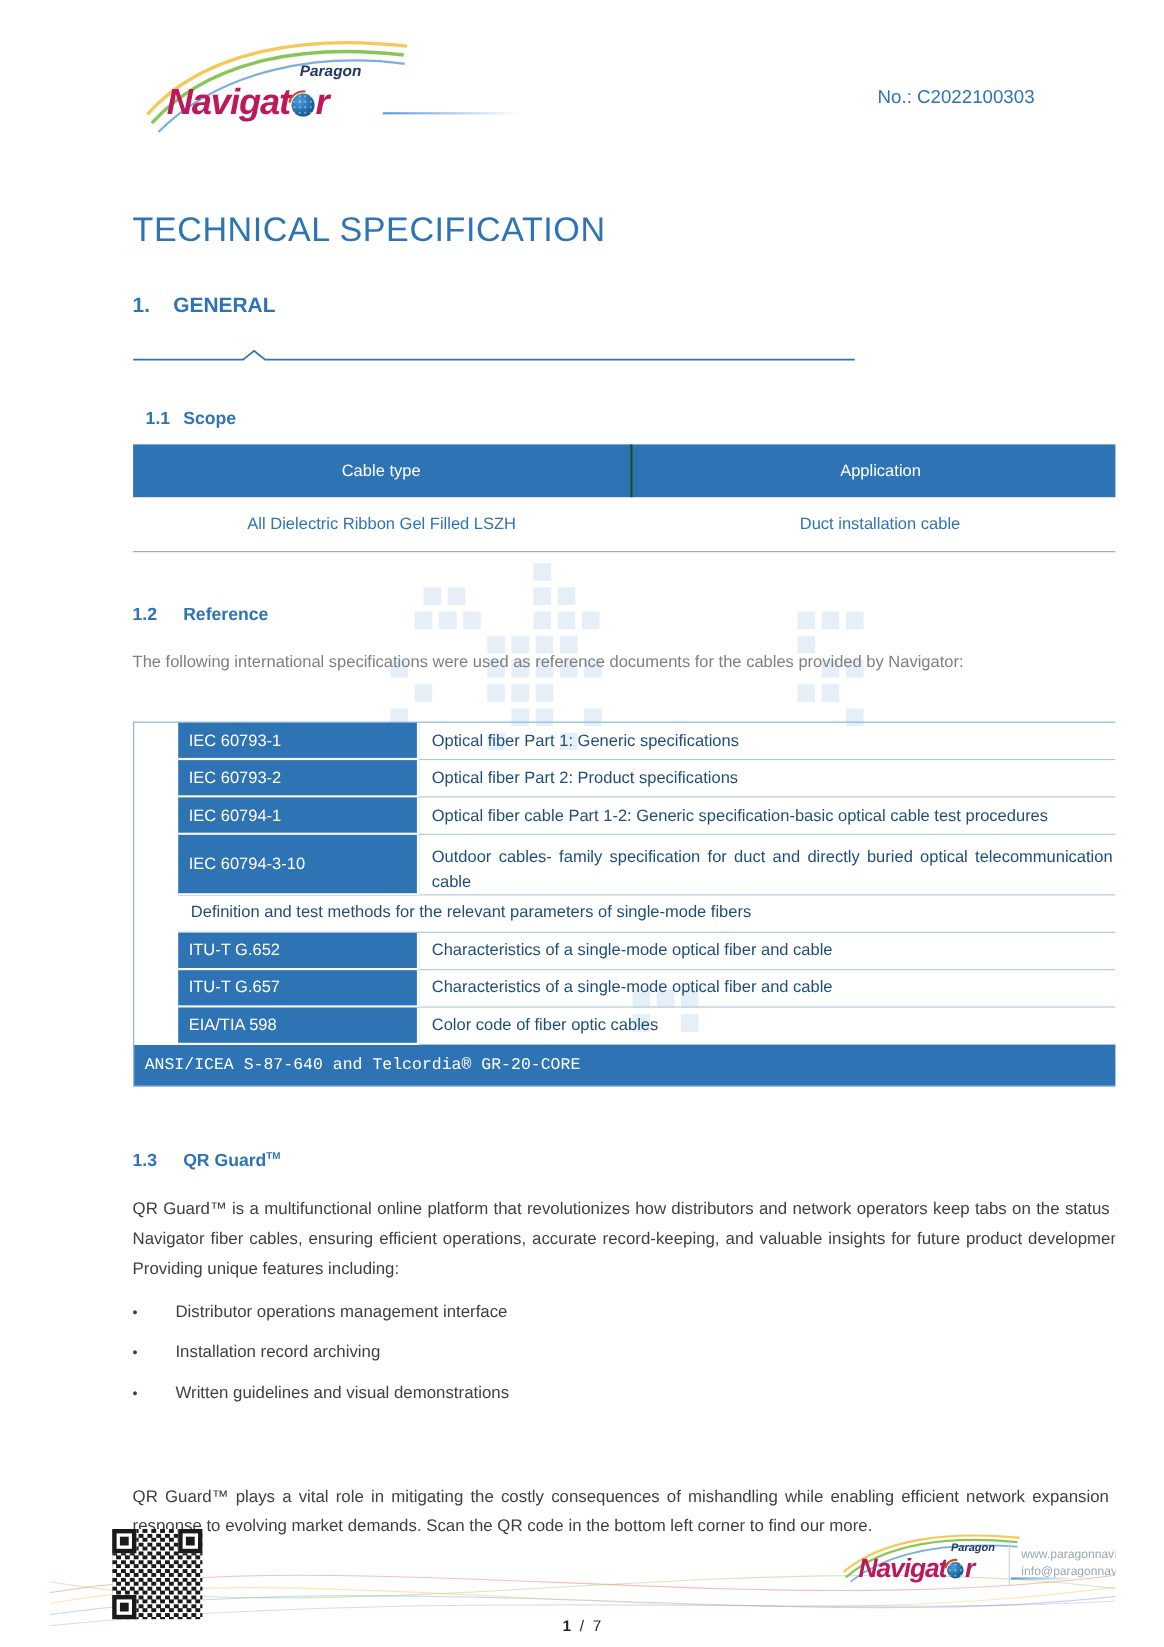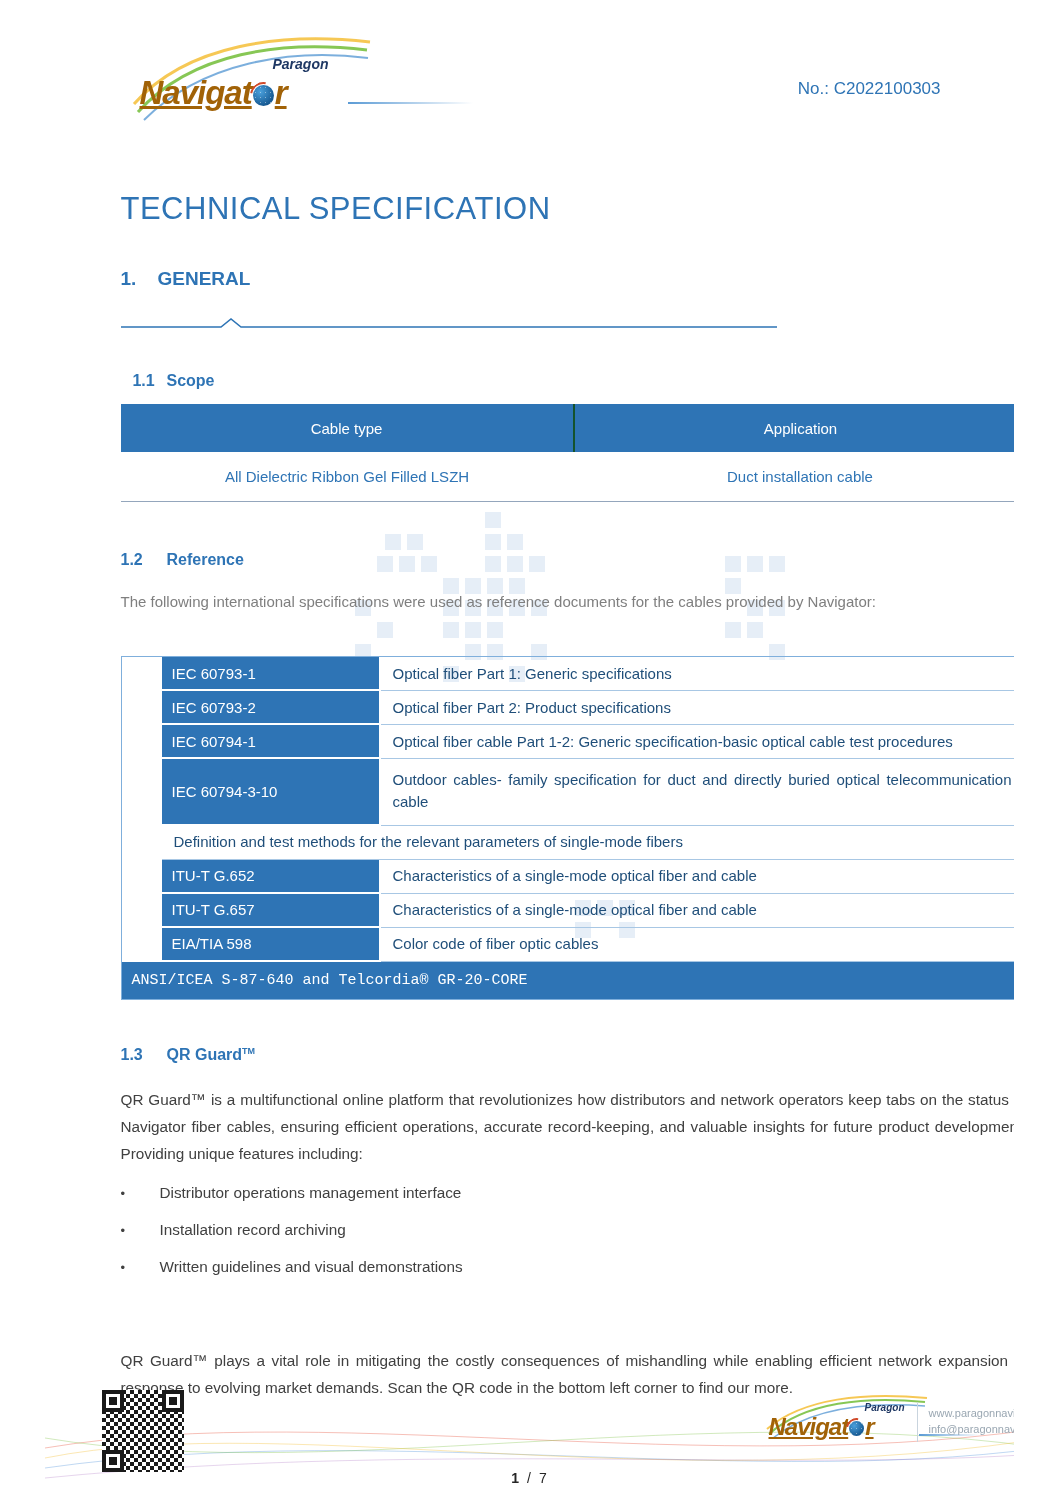--- a/index.html
+++ b/index.html
@@ -9,21 +9,21 @@
     background:#ffffff; font-family:"Liberation Sans", sans-serif;
     overflow:hidden;
   }
   .layer-watermark { position:absolute; inset:0; z-index:0; pointer-events:none; }
   .layer-content  { position:absolute; inset:0; z-index:1; }
 
   
   .logo { position:absolute; left:95px; top:40px; width:240px; height:84px; }
   .logo-swoosh { position:absolute; left:-8px; top:-6px; }
   .logo-paragon { position:absolute; left:133px; top:16px; font-size:14px; font-weight:bold; font-style:italic; color:#1F3864; }
-  .logo-text { position:absolute; left:0; top:34px; font-size:33px; font-weight:bold; font-style:italic; color:#a16207; letter-spacing:-1px; white-space:nowrap;text-decoration:underline; }
+  .logo-text { position:absolute; left:12px; top:34px; font-size:33px; font-weight:bold; font-style:italic; color:#be185d; letter-spacing:-1px; white-space:nowrap; }
   .globe { display:inline-block; width:21px; height:21px; border-radius:50%; vertical-align:-2px;
            background:radial-gradient(circle at 35% 32%, #4aa0dc, #14568f 75%); position:relative; margin:0 1px; }
   .globe::after { content:""; position:absolute; inset:0; border-radius:50%;
            background-image:radial-gradient(#ffffff 0.8px, transparent 1px); background-size:5px 5px; opacity:.45; }
   .globe::before { content:""; position:absolute; inset:-3px; border-radius:50%;
            border:2px solid transparent; border-top-color:#d04a2a; transform:rotate(-35deg); }
   .logo-tail { position:absolute; left:208px; top:62px; width:125px; height:2px;
            background:linear-gradient(90deg, #5B9BD5, transparent); }
 
   .doc-no { position:absolute; right:73px; top:79px; font-size:17px; color:#2E74B5; }
@@ -48,21 +48,21 @@
   
   .ref-intro { position:absolute; left:76px; top:593px; width:906px; font-size:15px; color:#7F7F7F; }
   .ref-table { position:absolute; left:76px; top:656px; width:906px; border:1px solid #7FAFDC; }
   .ref-row { display:flex;margin-left:40px; }
   .ref-code { width:219px; min-height:34px; background:#2E74B5; color:#ffffff; font-size:15px;
               display:flex; align-items:center; padding:4px 4px 4px 10px;
               border-bottom:2px solid #ffffff; border-right:2px solid #ffffff; }
   .ref-desc { flex:1; min-height:34px; font-size:15px; color:#1F4E79; background:transparent;
               display:flex; align-items:center; padding:4px 14px 4px 12px;
               border-bottom:1px solid #A8C7E4; line-height:1.45; }
-  .ref-row.tall .ref-desc { padding-top:10px; padding-bottom:12px; text-align:justify; }
+  .ref-row.tall .ref-desc { padding-top:10px; padding-bottom:0; text-align:justify; }
   .ref-row.tall .ref-desc span { width:100%; text-align:justify; text-align-last:justify; }
   .ref-footer { background:#2E74B5; color:#ffffff; font-size:15px; min-height:37px;
               display:flex; align-items:center; padding-left:10px;font-family:Liberation Mono, monospace; }
 
   
   .para { position:absolute; left:76px; width:906px; font-size:15.3px; color:#404040;
           line-height:1.78; text-align:justify; }
   .para1 { top:1086px; }
   .para2 { top:1347px; }
   .bullets { position:absolute; left:76px; top:1184px; width:906px; }

